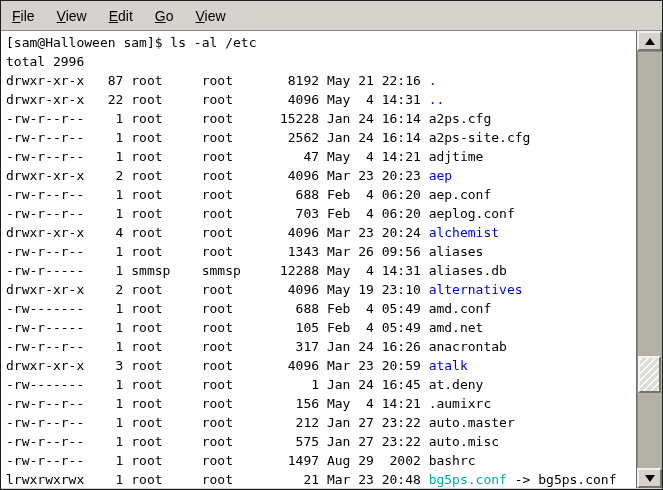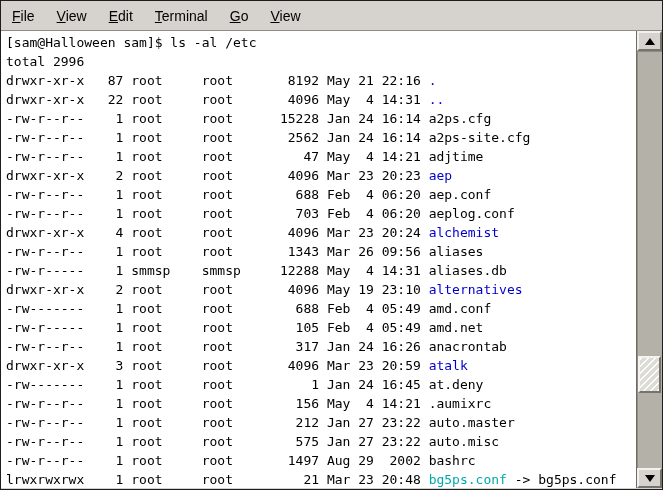--- a/index.html
+++ b/index.html
@@ -104,21 +104,20 @@
 </style>
 </head>
 <body>
 
 <div class="window">
 
   <div class="menubar" id="menubar">
       <span class="menu-item">File</span>
       <span class="menu-item">View</span>
       <span class="menu-item">Edit</span>
-      <span class="menu-item">Terminal</span>
       <span class="menu-item">Go</span>
       <span class="menu-item">View</span>
     </div>
 
   <div class="content">
 
     <div class="terminal" id="terminal"><div class="line"><span class="seg-default">[sam@Halloween sam]$ ls -al /etc</span></div><div class="line"><span class="seg-default">total 2996</span></div><div class="line"><span class="seg-default">drwxr-xr-x   87 root     root       8192 May 21 22:16 </span><span class="seg-dir">.</span></div><div class="line"><span class="seg-default">drwxr-xr-x   22 root     root       4096 May  4 14:31 </span><span class="seg-dir">..</span></div><div class="line"><span class="seg-default">-rw-r--r--    1 root     root      15228 Jan 24 16:14 </span><span class="seg-default">a2ps.cfg</span></div><div class="line"><span class="seg-default">-rw-r--r--    1 root     root       2562 Jan 24 16:14 </span><span class="seg-default">a2ps-site.cfg</span></div><div class="line"><span class="seg-default">-rw-r--r--    1 root     root         47 May  4 14:21 </span><span class="seg-default">adjtime</span></div><div class="line"><span class="seg-default">drwxr-xr-x    2 root     root       4096 Mar 23 20:23 </span><span class="seg-dir">aep</span></div><div class="line"><span class="seg-default">-rw-r--r--    1 root     root        688 Feb  4 06:20 </span><span class="seg-default">aep.conf</span></div><div class="line"><span class="seg-default">-rw-r--r--    1 root     root        703 Feb  4 06:20 </span><span class="seg-default">aeplog.conf</span></div><div class="line"><span class="seg-default">drwxr-xr-x    4 root     root       4096 Mar 23 20:24 </span><span class="seg-dir">alchemist</span></div><div class="line"><span class="seg-default">-rw-r--r--    1 root     root       1343 Mar 26 09:56 </span><span class="seg-default">aliases</span></div><div class="line"><span class="seg-default">-rw-r-----    1 smmsp    smmsp     12288 May  4 14:31 </span><span class="seg-default">aliases.db</span></div><div class="line"><span class="seg-default">drwxr-xr-x    2 root     root       4096 May 19 23:10 </span><span class="seg-dir">alternatives</span></div><div class="line"><span class="seg-default">-rw-------    1 root     root        688 Feb  4 05:49 </span><span class="seg-default">amd.conf</span></div><div class="line"><span class="seg-default">-rw-r-----    1 root     root        105 Feb  4 05:49 </span><span class="seg-default">amd.net</span></div><div class="line"><span class="seg-default">-rw-r--r--    1 root     root        317 Jan 24 16:26 </span><span class="seg-default">anacrontab</span></div><div class="line"><span class="seg-default">drwxr-xr-x    3 root     root       4096 Mar 23 20:59 </span><span class="seg-dir">atalk</span></div><div class="line"><span class="seg-default">-rw-------    1 root     root          1 Jan 24 16:45 </span><span class="seg-default">at.deny</span></div><div class="line"><span class="seg-default">-rw-r--r--    1 root     root        156 May  4 14:21 </span><span class="seg-default">.aumixrc</span></div><div class="line"><span class="seg-default">-rw-r--r--    1 root     root        212 Jan 27 23:22 </span><span class="seg-default">auto.master</span></div><div class="line"><span class="seg-default">-rw-r--r--    1 root     root        575 Jan 27 23:22 </span><span class="seg-default">auto.misc</span></div><div class="line"><span class="seg-default">-rw-r--r--    1 root     root       1497 Aug 29  2002 </span><span class="seg-default">bashrc</span></div><div class="line"><span class="seg-default">lrwxrwxrwx    1 root     root         21 Mar 23 20:48 </span><span class="seg-link">bg5ps.conf</span><span class="seg-default"> -&gt; bg5ps.conf</span></div></div>
 
     <div class="scrollbar">
       <div class="sb-btn">

